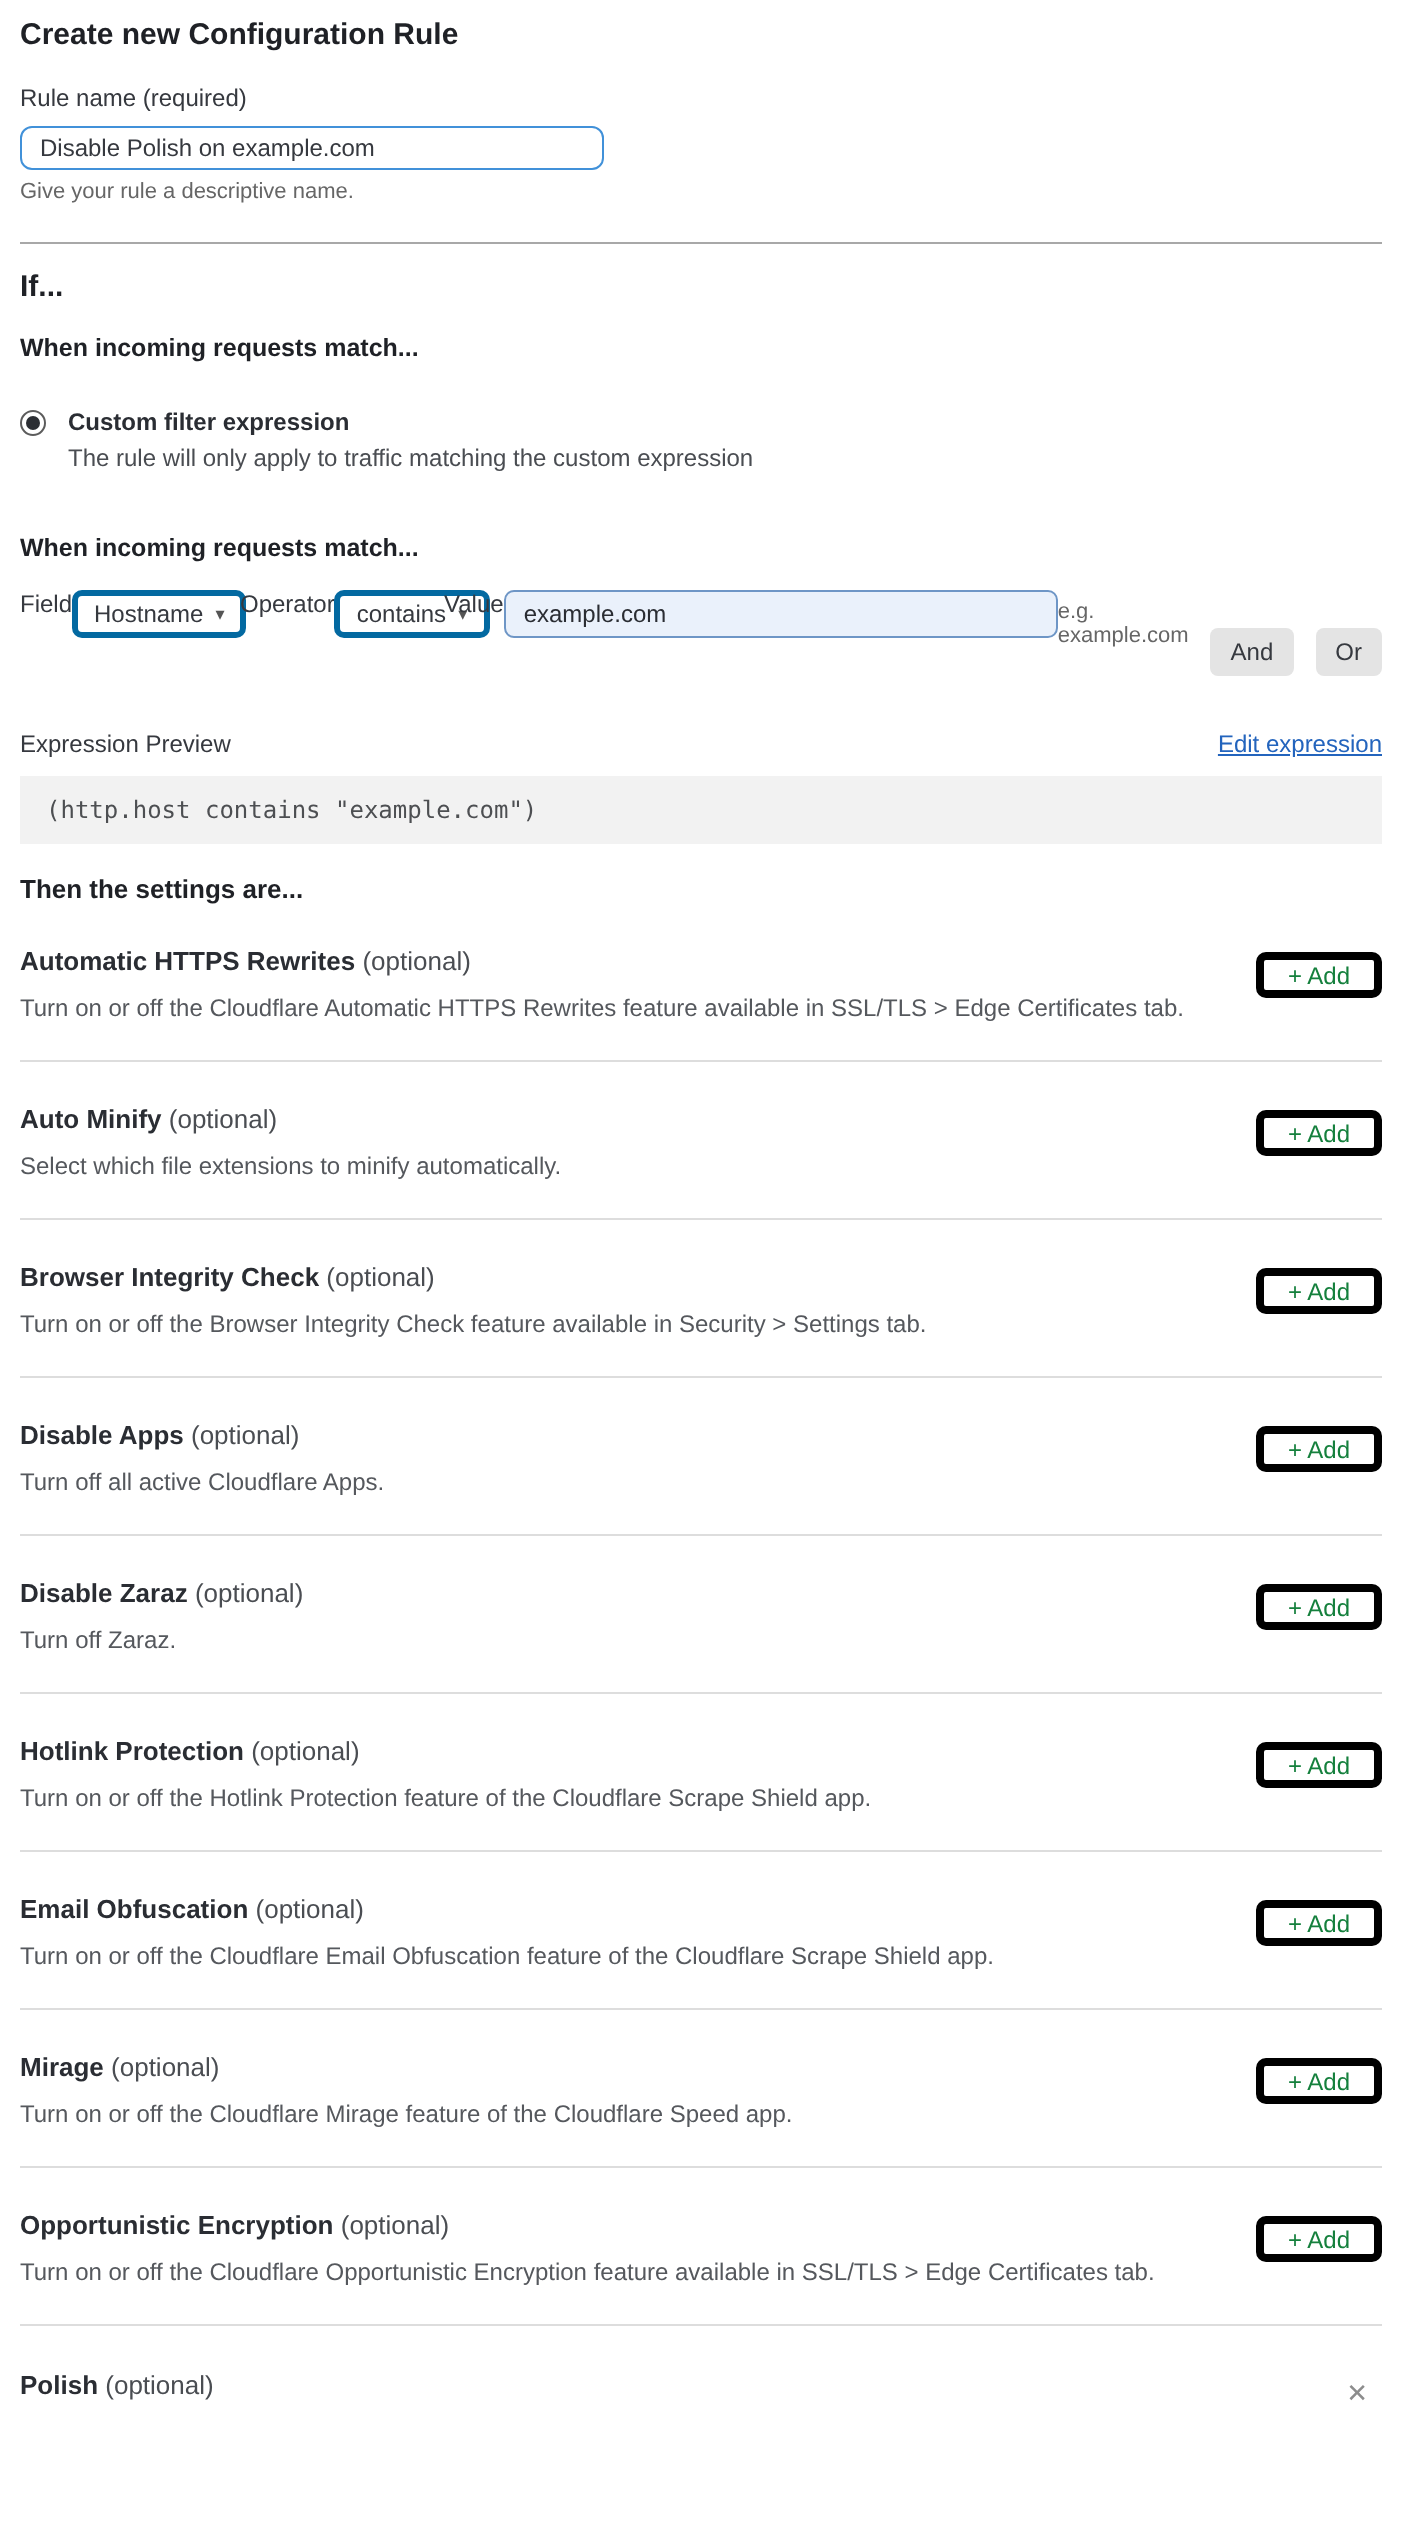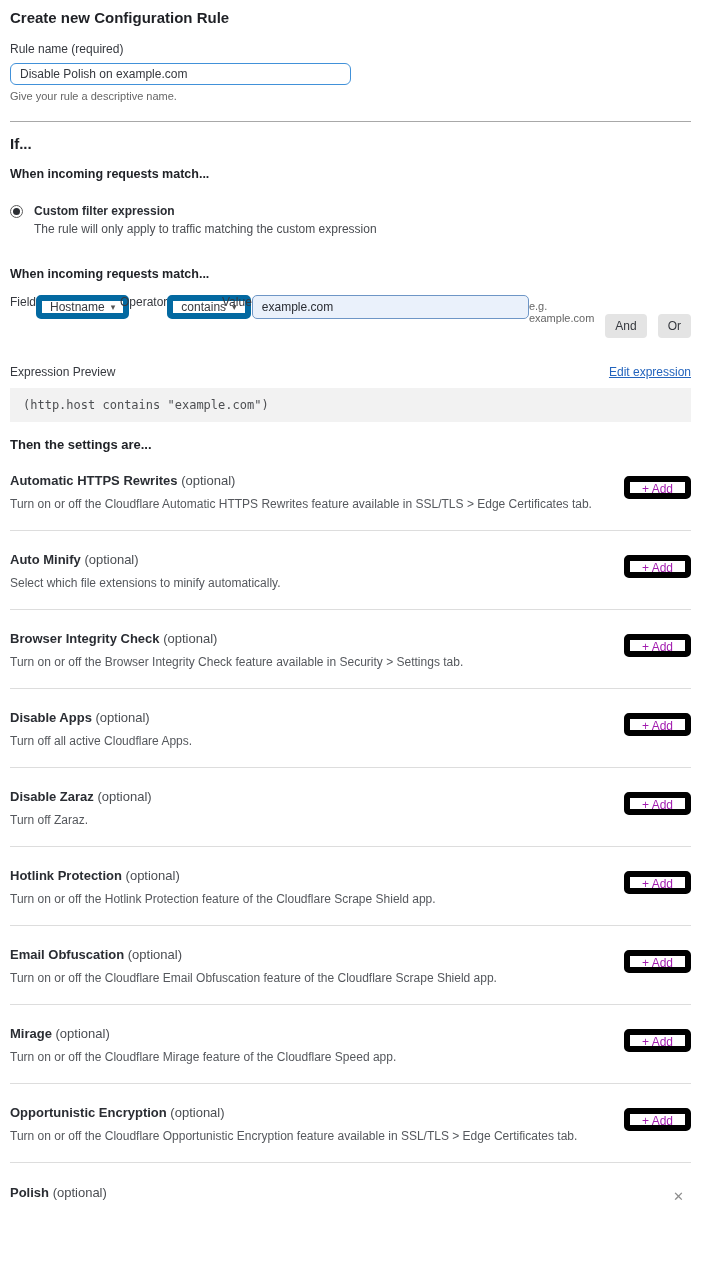--- a/index.html
+++ b/index.html
@@ -9,21 +9,21 @@
     font-family:"Liberation Sans", sans-serif;
     color:#36393f;
   }
   .page { padding:9px 14px 0 10px; }
 
   .page-title { font-size:15px; font-weight:bold; color:#1f2126; margin-bottom:16px; }
 
   .form-label { display:block; font-size:12px; color:#36393f; margin-bottom:7px; }
 
   .rule-name-input {
-    width:341px; height:22px; border:1.5px solid #4191d9; border-radius:6px;
+    width:292px; height:22px; border:1.5px solid #4191d9; border-radius:6px;
     padding:0 9px; font-size:12px; color:#36393f; outline:none; background:#fff;
     font-family:"Liberation Sans", sans-serif; display:block;
   }
   .helper { font-size:11px; color:#666; margin-top:5px; }
 
   .divider-strong { border:none; border-top:1px solid #a8a8a8; margin-top:19px; }
 
   .if-heading { font-size:15px; font-weight:bold; color:#1f2126; margin-top:13px; }
   .sub-heading { font-size:12.5px; font-weight:bold; color:#1f2126; margin-top:15px; }
 
@@ -38,21 +38,21 @@
   .radio-label { font-size:12px; font-weight:bold; color:#2a2d33; }
   .radio-desc { font-size:12px; color:#4a4d52; margin-top:4px; }
 
   .builder-heading { margin-top:31px; }
   .builder-row { display:flex; align-items:flex-start; margin-top:14px; }
   .builder-col { display:flex; flex-direction:row; }
   .col-field { width:100px; margin-right:10px; }
   .col-operator { width:91px; margin-right:11px; }
   .col-value { flex:1; margin-right:11px; }
   .select-control {
-    height:24px; border:6px solid #0369a1; border-radius:5px; background:#fff;
+    height:24px; border:3px solid #0369a1; border-radius:5px; background:#fff;
     display:flex; align-items:center; justify-content:space-between;
     padding:0 8px; font-size:12px; color:#36393f; cursor:pointer;
   }
   .select-caret { font-size:9px; color:#555; margin-left:6px; }
   .value-input {
     height:24px; width:100%; background:#eaf1fb; border:1px solid #6e96c6; border-radius:5px;
     padding:0 9px; font-size:12px; color:#2a2d33; outline:none;
     font-family:"Liberation Sans", sans-serif;
   }
   .gray-btn {
@@ -76,22 +76,22 @@
   .setting-row {
     height:79px; border-bottom:1px solid #ddd; padding-top:21px;
     display:flex; justify-content:space-between; align-items:flex-start;
   }
   .setting-title { font-size:13px; }
   .setting-name { font-weight:bold; color:#2a2d33; }
   .optional { color:#4a4d52; }
   .setting-desc { font-size:12px; color:#55585d; margin-top:9px; }
   .add-btn {
     height:23px; padding:0 12px; margin-top:3px; flex-shrink:0;
-    background:#fff; border:6px solid #000000; border-radius:5px;
-    color:#a21caf; font-size:12px; cursor:pointer;
+    background:#fff; border:4px solid #000000; border-radius:5px;
+    color:#15803d; font-size:12px; cursor:pointer;
     font-family:"Liberation Sans", sans-serif;
   }
 
   .polish-row { padding-top:22px; position:relative; }
   .close-icon {
     position:absolute; right:7px; top:27px; color:#8d8d8d; font-size:13px;
     cursor:pointer; line-height:1;
   }
 </style>
 </head>

